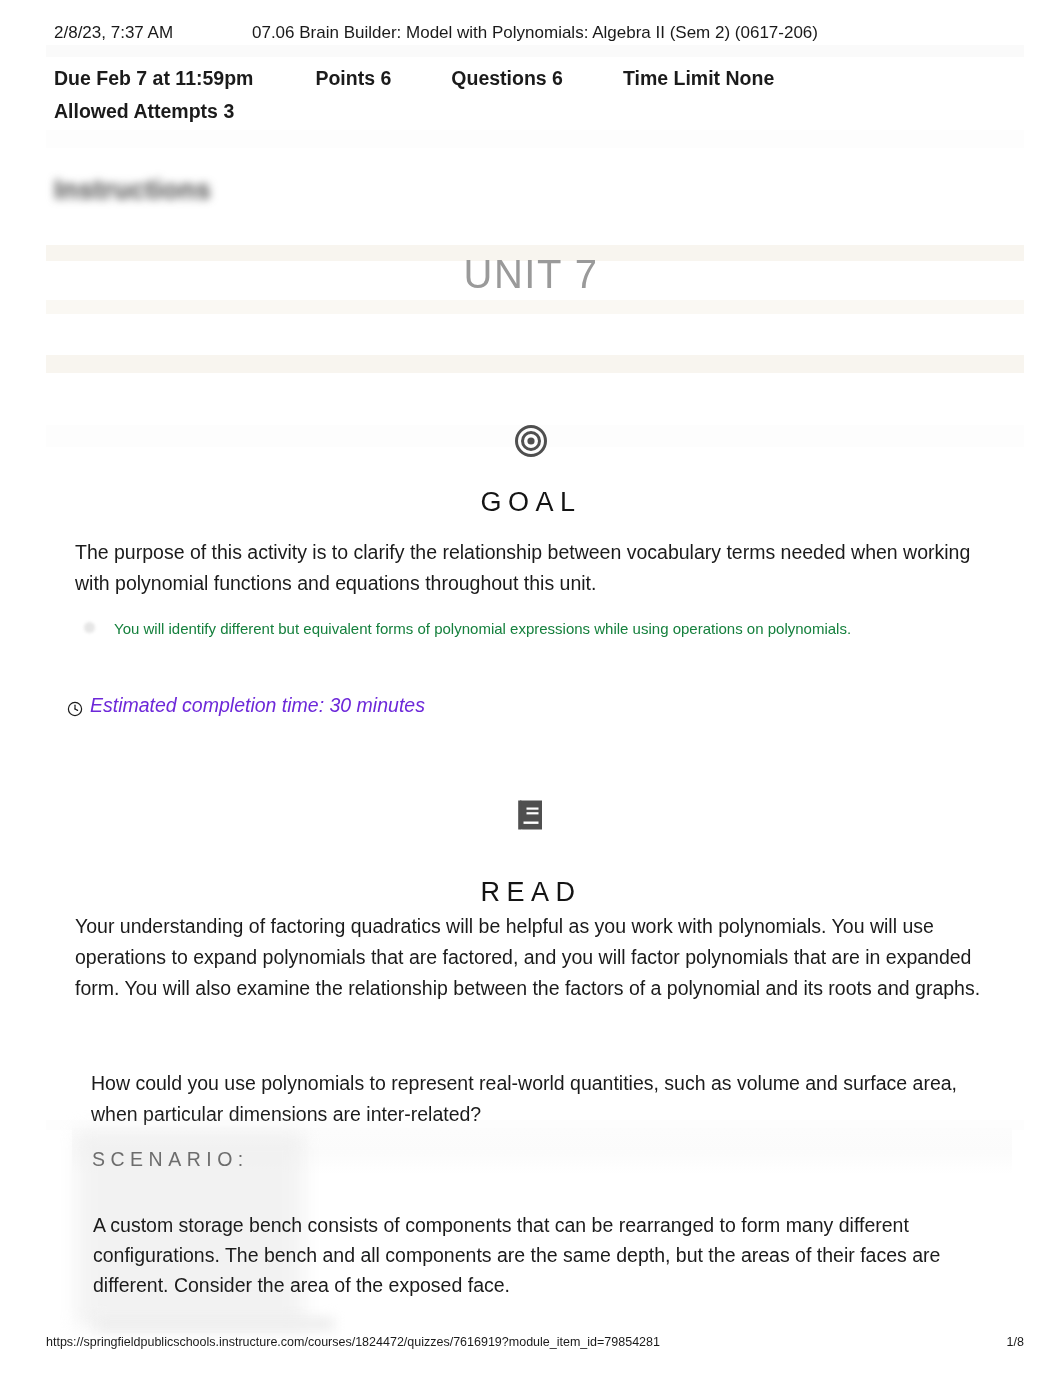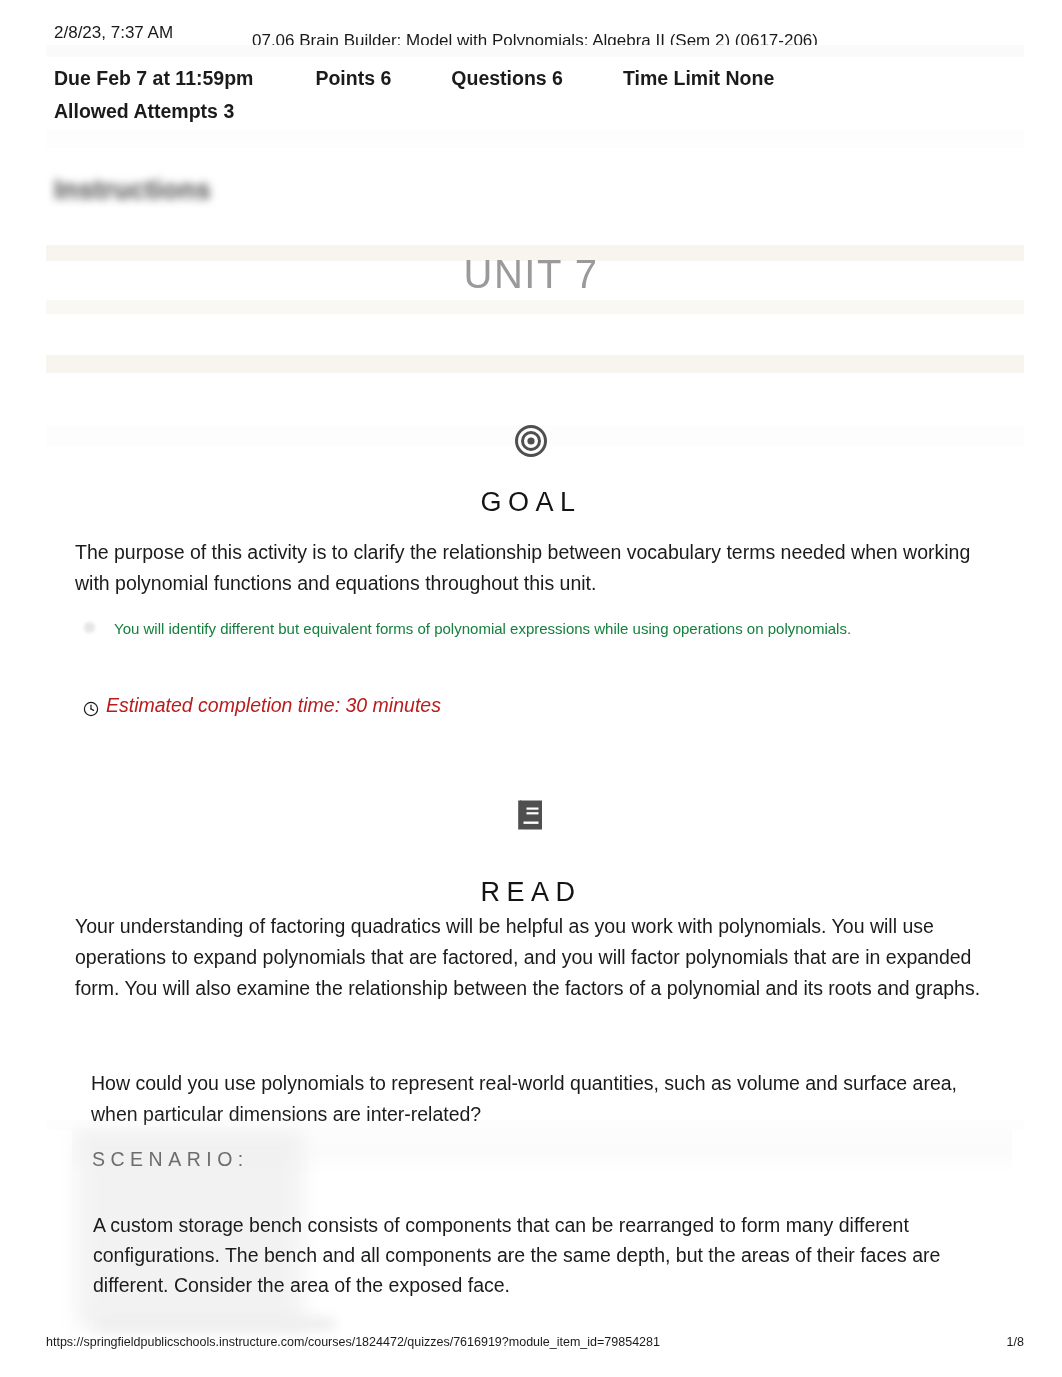--- a/index.html
+++ b/index.html
@@ -32,21 +32,20 @@
     left: 46px;
     top: 23px;
     white-space: nowrap;
   }
   .print-header .ph-title {
     position: absolute;
     left: 0; right: 0;
     top: 23px;
     text-align: center;
     white-space: nowrap;
-    margin-top: 8px;
   }
 
   
   .band {
     position: absolute;
     left: 46px;
     right: 38px;
     pointer-events: none;
   }
   .band.gray  { background: #fafafa; }
@@ -160,26 +159,26 @@
     border-radius: 50%;
     filter: blur(1.6px);
   }
   .goal-bullet .bullet-text {
     display: block;
     margin-left: 30px;
   }
 
   .goal-time {
     position: absolute;
-    left: 83px;
+    left: 67px;
     top: 692px;
     font-size: 19.5px;
     line-height: 26px;
     font-style: italic;
-    color: #b91c1c;
+    color: #6d28d9;
     display: flex;
     align-items: center;
     gap: 7px;
   }
   .clock-icon { display: inline-block; width: 16px; height: 16px; flex: 0 0 auto; }
 
   .read-p1 { left: 75px; width: 915px; top: 911px; }
   .read-p2 { left: 75px; width: 900px; top: 1052px; }
 
   

